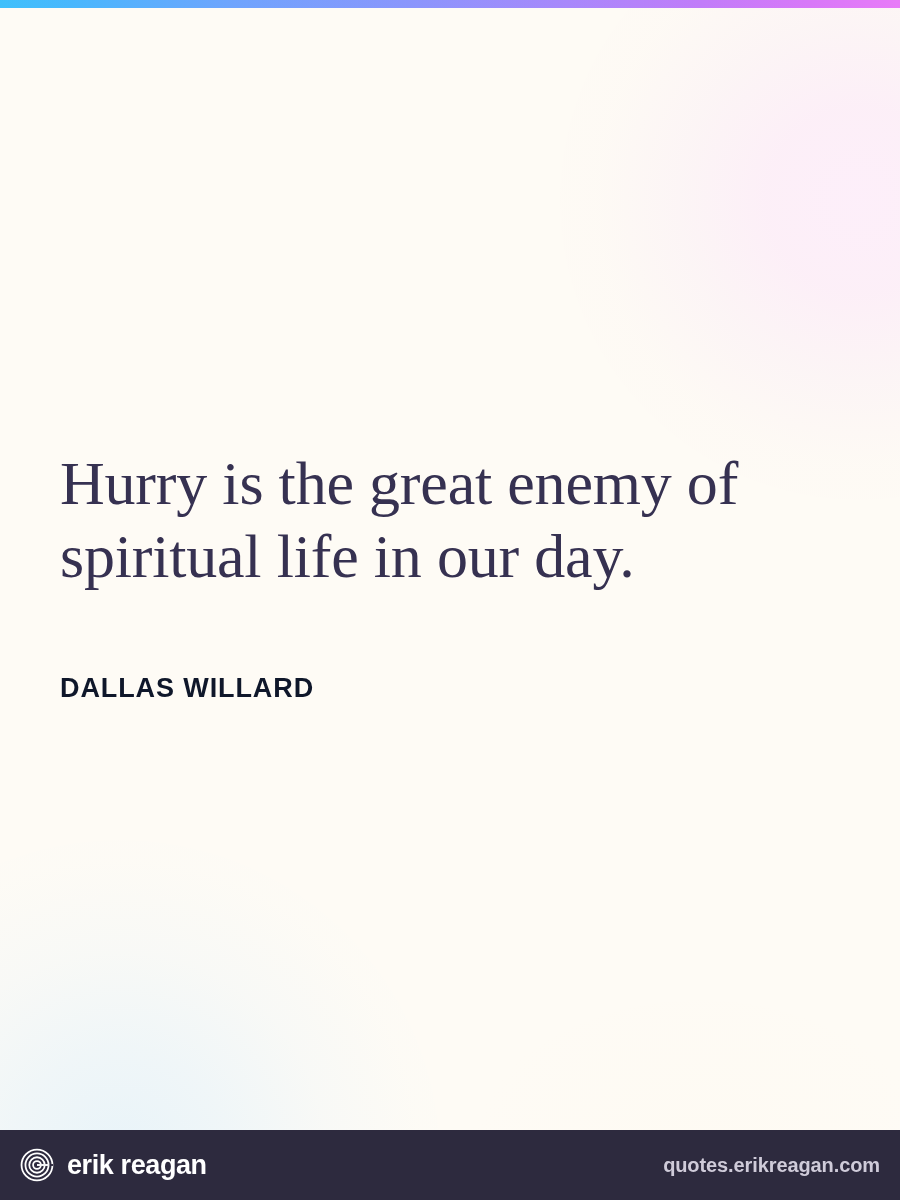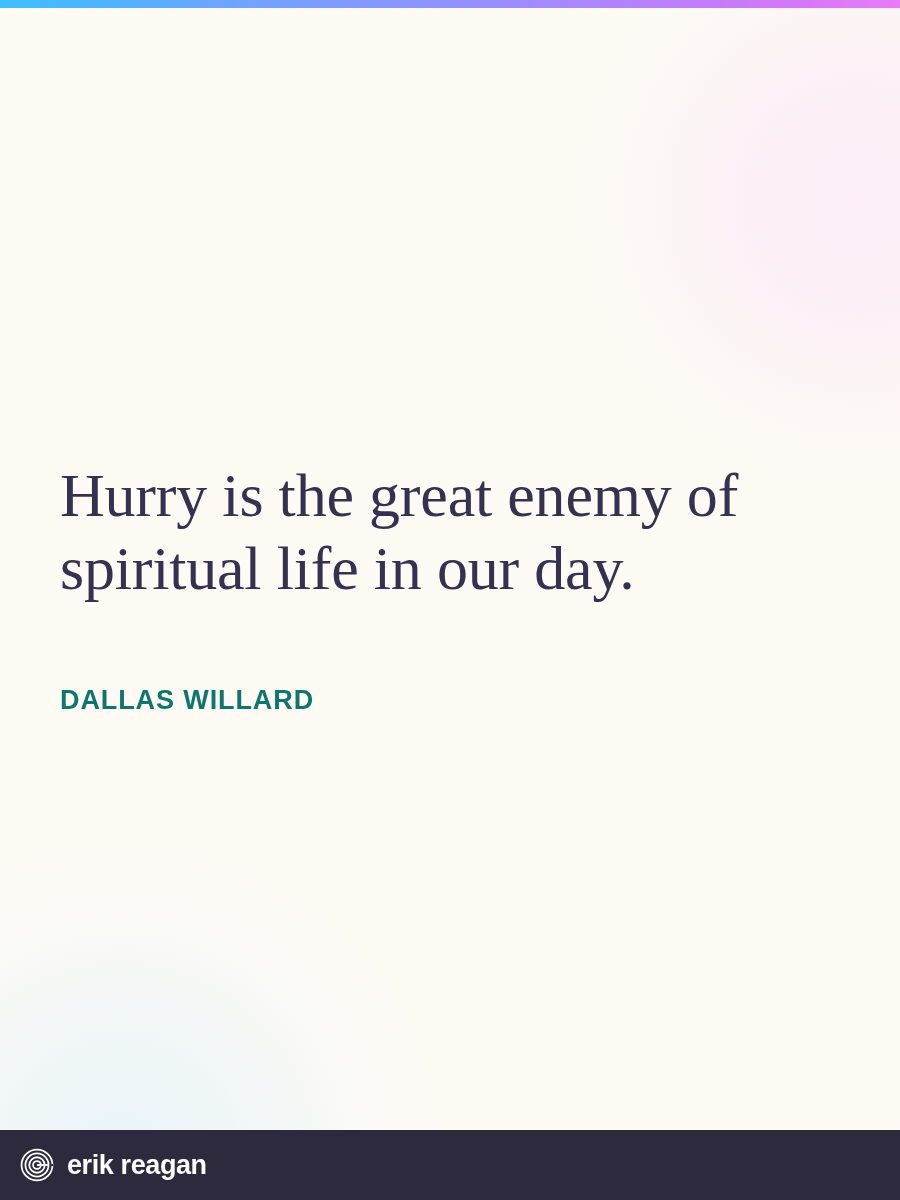--- a/index.html
+++ b/index.html
@@ -80,21 +80,21 @@
     height: 420px;
     background: radial-gradient(circle at 50% 50%,
         rgba(254,250,242,0.9) 0%,
         rgba(254,251,245,0.0) 72%);
   }
 
   
   .content {
     position: absolute;
     left: 0;
-    top: 12px;
+    top: 0;
     width: 900px;
     height: 1130px;
     z-index: 3;
   }
 
   .quote-text {
     position: absolute;
     left: 60px;
     top: 447px;
     width: 760px;
@@ -110,21 +110,21 @@
 
   .attribution {
     position: absolute;
     left: 60px;
     top: 673px;
     margin: 0;
     font-family: "Liberation Sans", sans-serif;
     font-size: 27px;
     font-weight: 700;
     letter-spacing: 0.9px;
-    color: #0f766e;
+    color: #0f172a;
     text-transform: uppercase;
   }
 
   
   .footer {
     position: absolute;
     left: 0;
     bottom: 0;
     width: 900px;
     height: 70px;
@@ -189,15 +189,16 @@
         <circle cx="20" cy="20" r="18.2" fill="none" stroke="#ffffff" stroke-width="2.1"></circle>
         <circle cx="20" cy="20" r="13.6" fill="none" stroke="#ffffff" stroke-width="2.1"></circle>
         <circle cx="20" cy="20" r="9.1" fill="none" stroke="#ffffff" stroke-width="2.1"></circle>
         <circle cx="20" cy="20" r="4.6" fill="none" stroke="#ffffff" stroke-width="2.1"></circle>
         <rect x="20" y="18.9" width="19" height="2.2" fill="#2d2a3e"></rect>
         <rect x="20" y="18.9" width="14.6" height="2.2" fill="#ffffff"></rect>
       </svg>
       <span class="brand-name">erik reagan</span>
     </div>
 
+    <div class="footer-url">quotes.erikreagan.com</div>
   </div>
 
 </div>
 
 </body></html>

